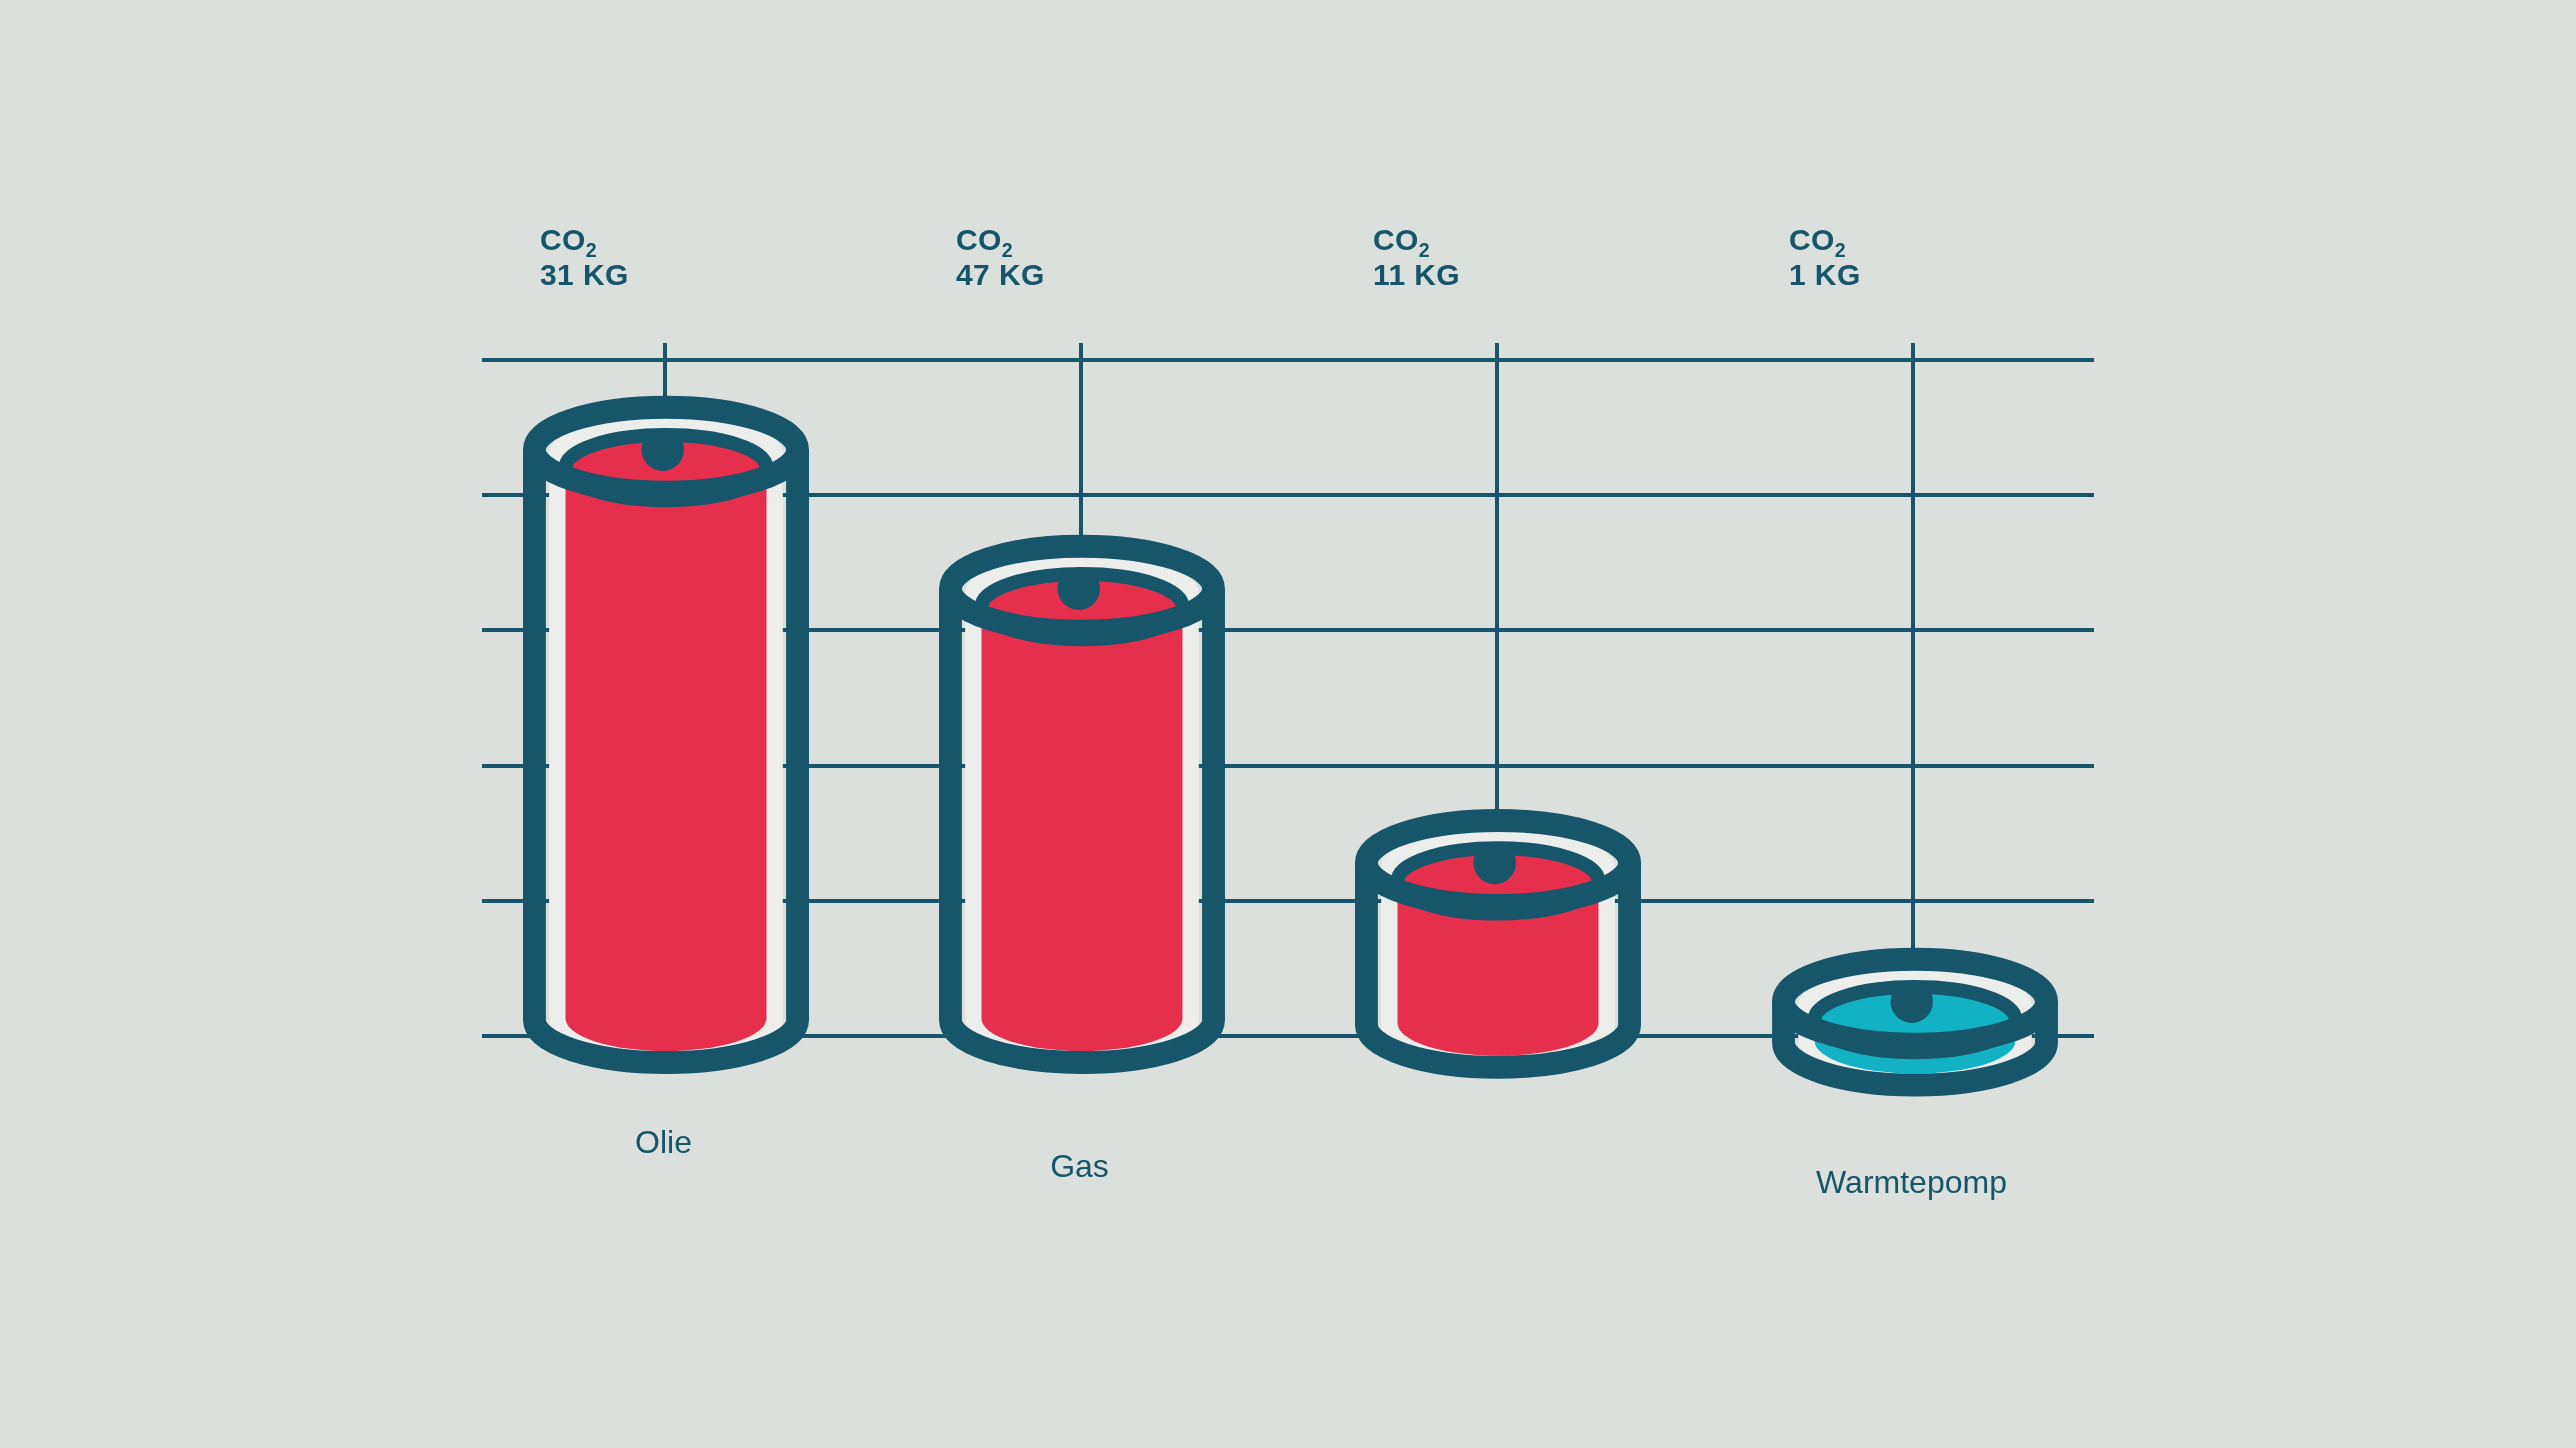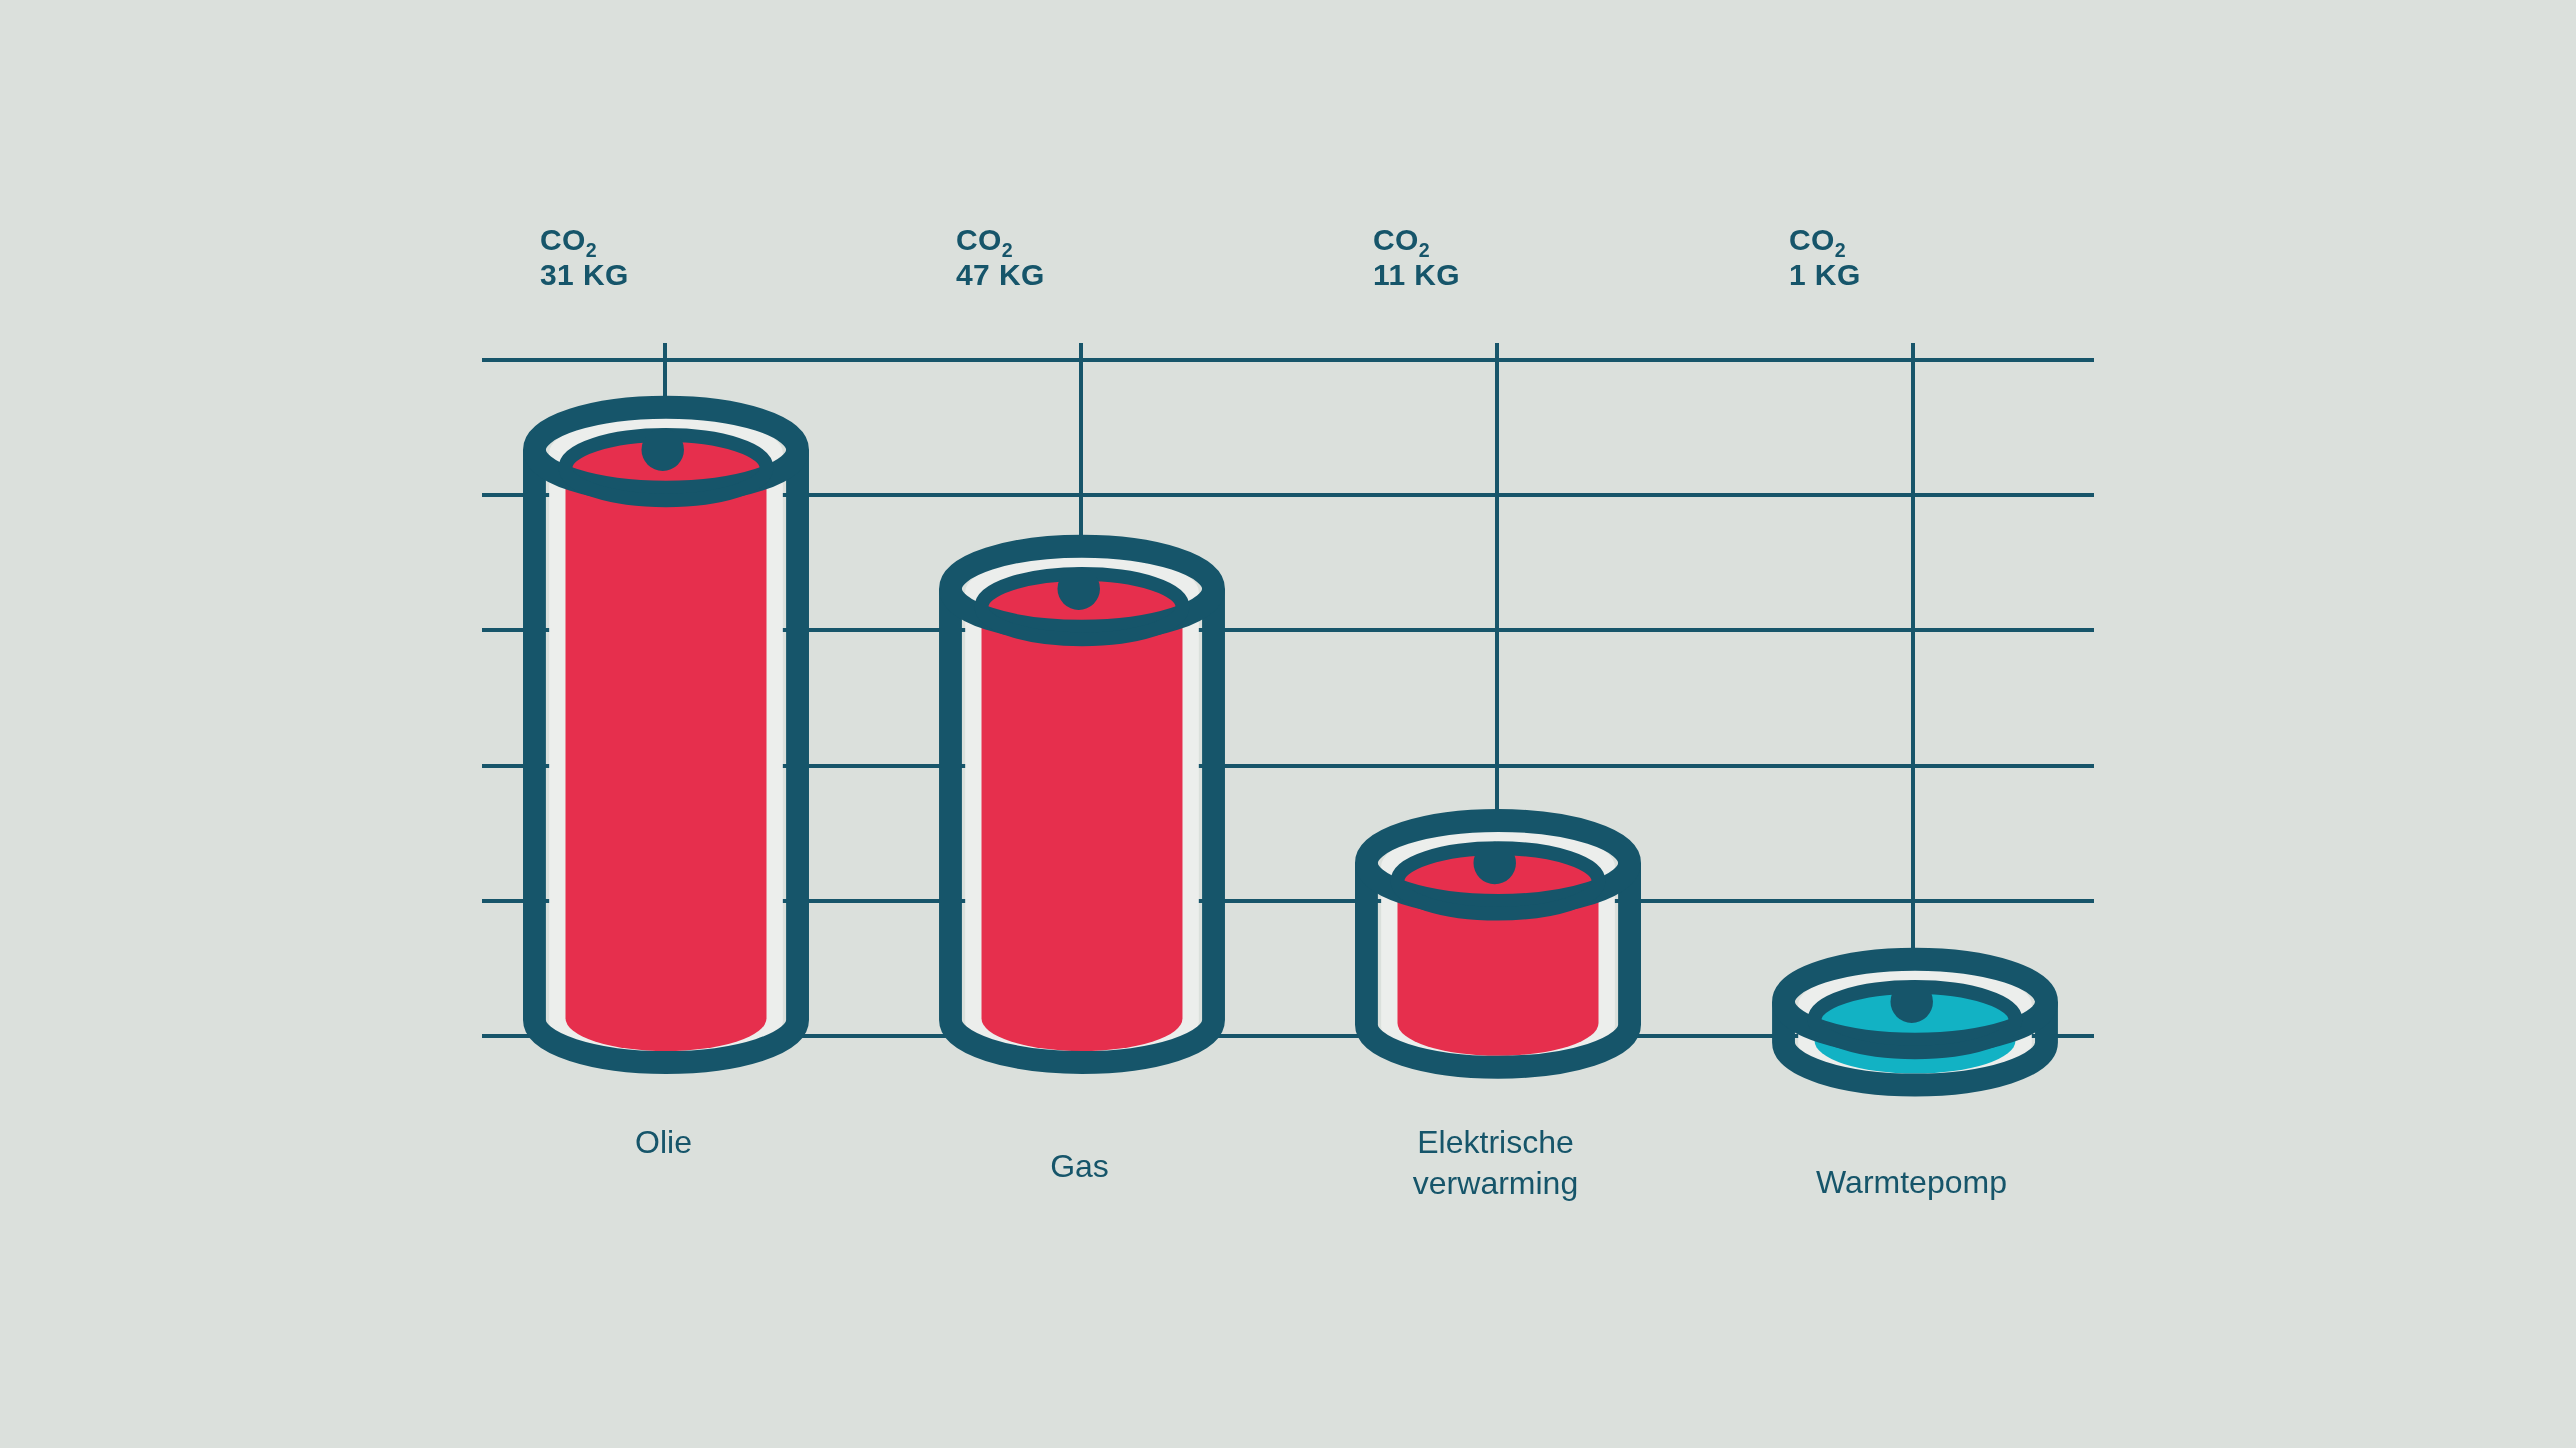--- a/index.html
+++ b/index.html
@@ -154,22 +154,18 @@
       <circle cx="171" cy="40" r="26" fill="#16556a"></circle>
     </svg>
   </div>
 
   <div class="cat-label" style="left:500px; top:1122px; width:327px;">
     <div>Olie</div>
   </div>
   <div class="cat-label" style="left:916px; top:1146px; width:327px;">
     <div>Gas</div>
   </div>
-  <div class="cat-label" style="left:1332px; top:1122px; width:327px;">
-    <div>Elektrische</div>
-    <div>verwarming</div>
-  </div>
   <div class="cat-label" style="left:1748px; top:1122px; width:327px;margin-top:40px;">
     <div>Warmtepomp</div>
   </div>
 
 </div>
 
 
 </body></html>

